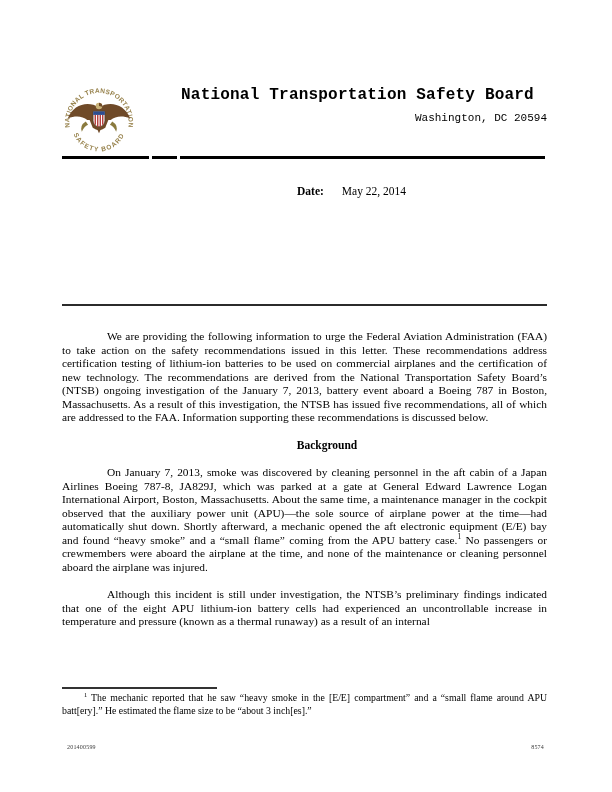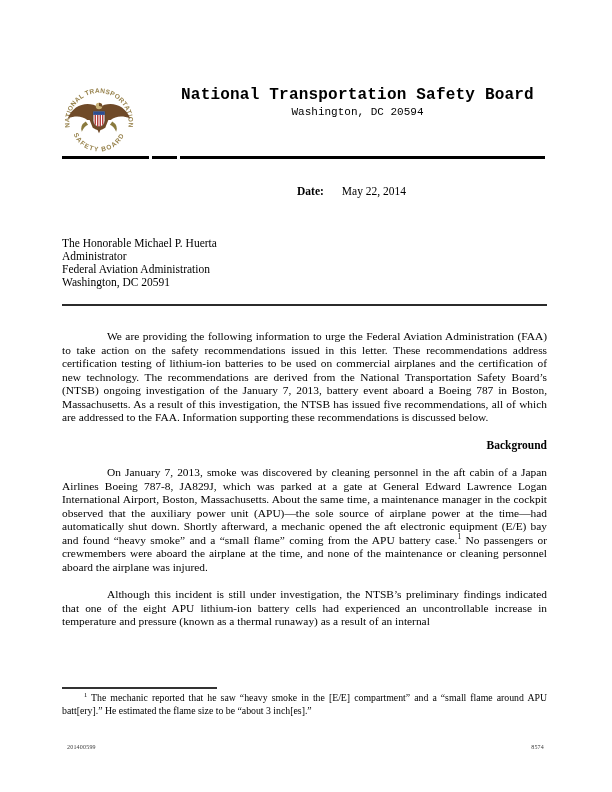--- a/index.html
+++ b/index.html
@@ -8,21 +8,21 @@
     width:612px; height:792px;
     background:#ffffff;
     font-family:"Liberation Serif", serif;
     color:#000;
     overflow:hidden;
   }
   
   .seal { position:absolute; left:60px; top:81px; width:78px; height:78px; }
   .header-block { position:absolute; left:168px; right:65px; top:86px; text-align:center; font-family:Liberation Mono, monospace; }
   .agency-name { font-size:16px; font-weight:bold; letter-spacing:0.2px; }
-  .agency-address { font-size:11px; margin-top:2px; }
+  .agency-address { font-size:11px; margin-top:8px;text-align:right; }
   .doc-type { font-size:13px; font-weight:bold; margin-top:16px; }
   .rule-thick {
     position:absolute; left:62px; top:156px; width:483px; height:3px;
     background:linear-gradient(to right,
       #000 0px, #000 87px,
       #fff 87px, #fff 90px,
       #000 90px, #000 115px,
       #fff 115px, #fff 118px,
       #000 118px, #000 100%);
   }
@@ -31,21 +31,21 @@
   .meta-row { margin-bottom:11px; white-space:nowrap; }
   .meta-label { font-weight:bold; }
   .meta-value { margin-left:18px; }
   
   .recipient { position:absolute; left:62px; top:237px; font-size:11.5px; line-height:13px; }
   
   .rule-thin { position:absolute; left:62px; top:304px; width:485px; height:1.5px; background:#2b2b2b; }
   
   .body-text { position:absolute; left:62px; top:316px; width:485px; font-size:11.4px; line-height:13.5px; text-align:justify; }
   .body-text p { margin:14px 0 13px 0; text-indent:45px; }
-  .section-heading { font-weight:bold; font-size:11.5px; margin:0 0 13px 0; text-align:right; }
+  .section-heading { font-weight:bold; font-size:11.5px; margin:0 0 13px 0; text-align:center; }
   sup.fnref { font-size:7.5px; vertical-align:super; line-height:0; }
   
   .footnote-rule { position:absolute; left:62px; top:687px; width:155px; height:1.5px; background:#333; }
   .footnote { position:absolute; left:62px; top:692px; width:485px; font-size:9.8px; line-height:12.5px; text-align:justify; text-indent:22px; }
   .footnote sup { font-size:6.5px; vertical-align:super; line-height:0; }
   
   .footer-left  { position:absolute; left:67px;  top:744px; font-size:6px; color:#3a3a3a; letter-spacing:0.2px; }
   .footer-right { position:absolute; right:68px; top:744px; font-size:6px; color:#3a3a3a; letter-spacing:0.2px; }
 </style>
 </head>
@@ -90,26 +90,20 @@
   </div>
 
   <div class="rule-thick"></div>
 
   <div class="meta">
     <div class="meta-row">
       <span class="meta-label">Date:</span><span class="meta-value">May 22, 2014</span>
     </div>
   </div>
 
-  <div class="recipient">
-    <div>The Honorable Michael P. Huerta</div>
-    <div>Administrator</div>
-    <div>Federal Aviation Administration</div>
-    <div>Washington, DC 20591</div>
-  </div>
 
   <div class="rule-thin"></div>
 
   <div class="body-text">
     <p>We are providing the following information to urge the Federal Aviation Administration (FAA) to take action on the safety recommendations issued in this letter. These recommendations address certification testing of lithium-ion batteries to be used on commercial airplanes and the certification of new technology. The recommendations are derived from the National Transportation Safety Board’s (NTSB) ongoing investigation of the January 7, 2013, battery event aboard a Boeing 787 in Boston, Massachusetts. As a result of this investigation, the NTSB has issued five recommendations, all of which are addressed to the FAA. Information supporting these recommendations is discussed below.</p>
     <p class="section-heading">Background</p>
     <p><span>On January 7, 2013, smoke was discovered by cleaning personnel in the aft cabin of a Japan Airlines Boeing 787-8, JA829J, which was parked at a gate at General Edward Lawrence Logan International Airport, Boston, Massachusetts. About the same time, a maintenance manager in the cockpit observed that the auxiliary power unit (APU)—the sole source of airplane power at the time—had automatically shut down. Shortly afterward, a mechanic opened the aft electronic equipment (E/E) bay and found “heavy smoke” and a “small flame” coming from the APU battery case.</span><sup class="fnref">1</sup><span> No passengers or crewmembers were aboard the airplane at the time, and none of the maintenance or cleaning personnel aboard the airplane was injured.</span></p>
     <p>Although this incident is still under investigation, the NTSB’s preliminary findings indicated that one of the eight APU lithium-ion battery cells had experienced an uncontrollable increase in temperature and pressure (known as a thermal runaway) as a result of an internal</p>
   </div>
 

